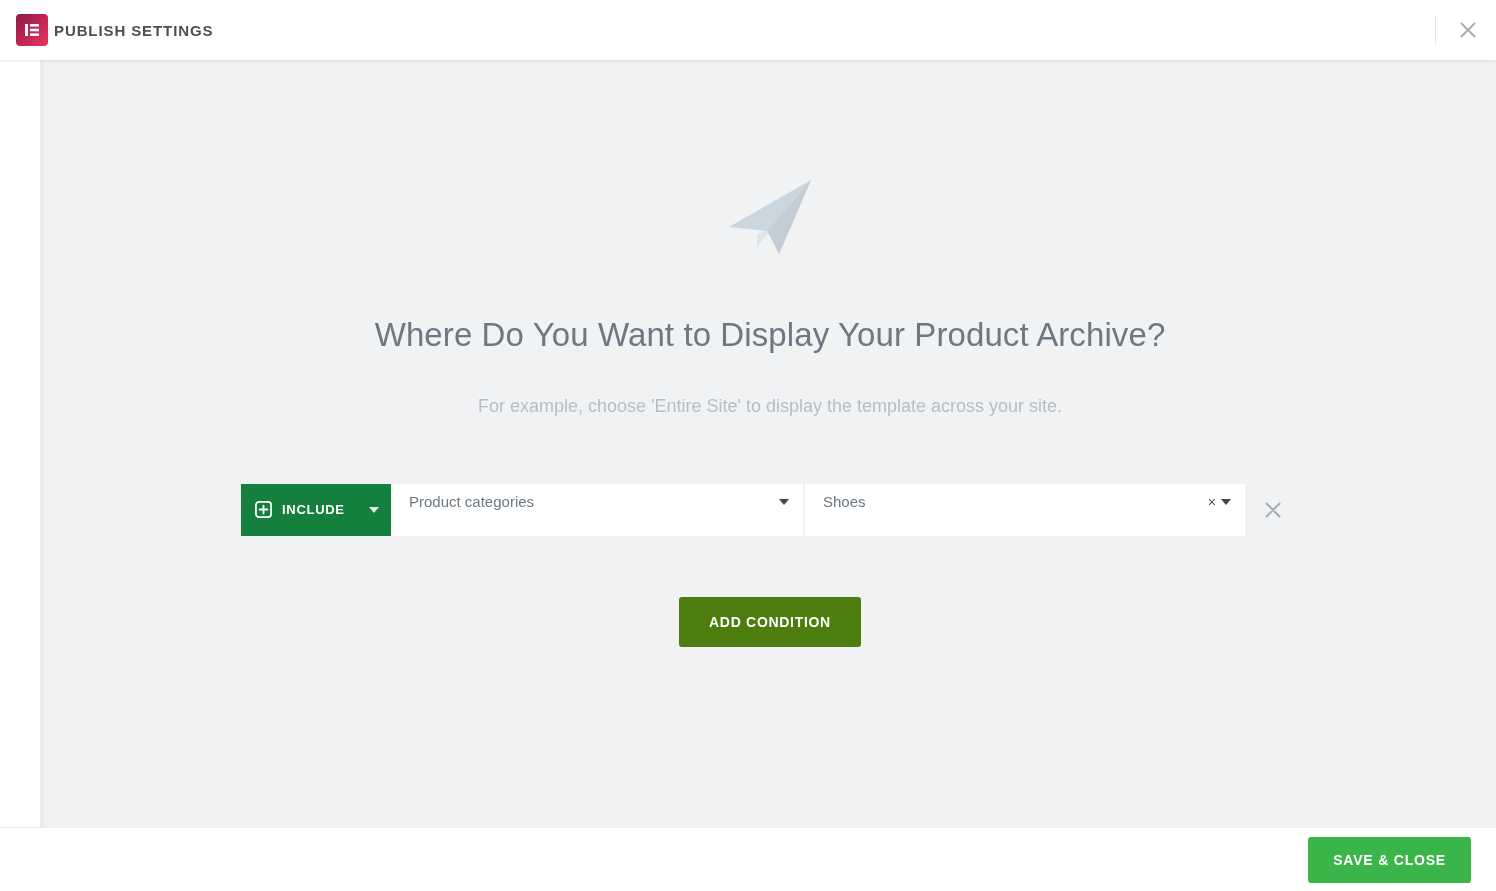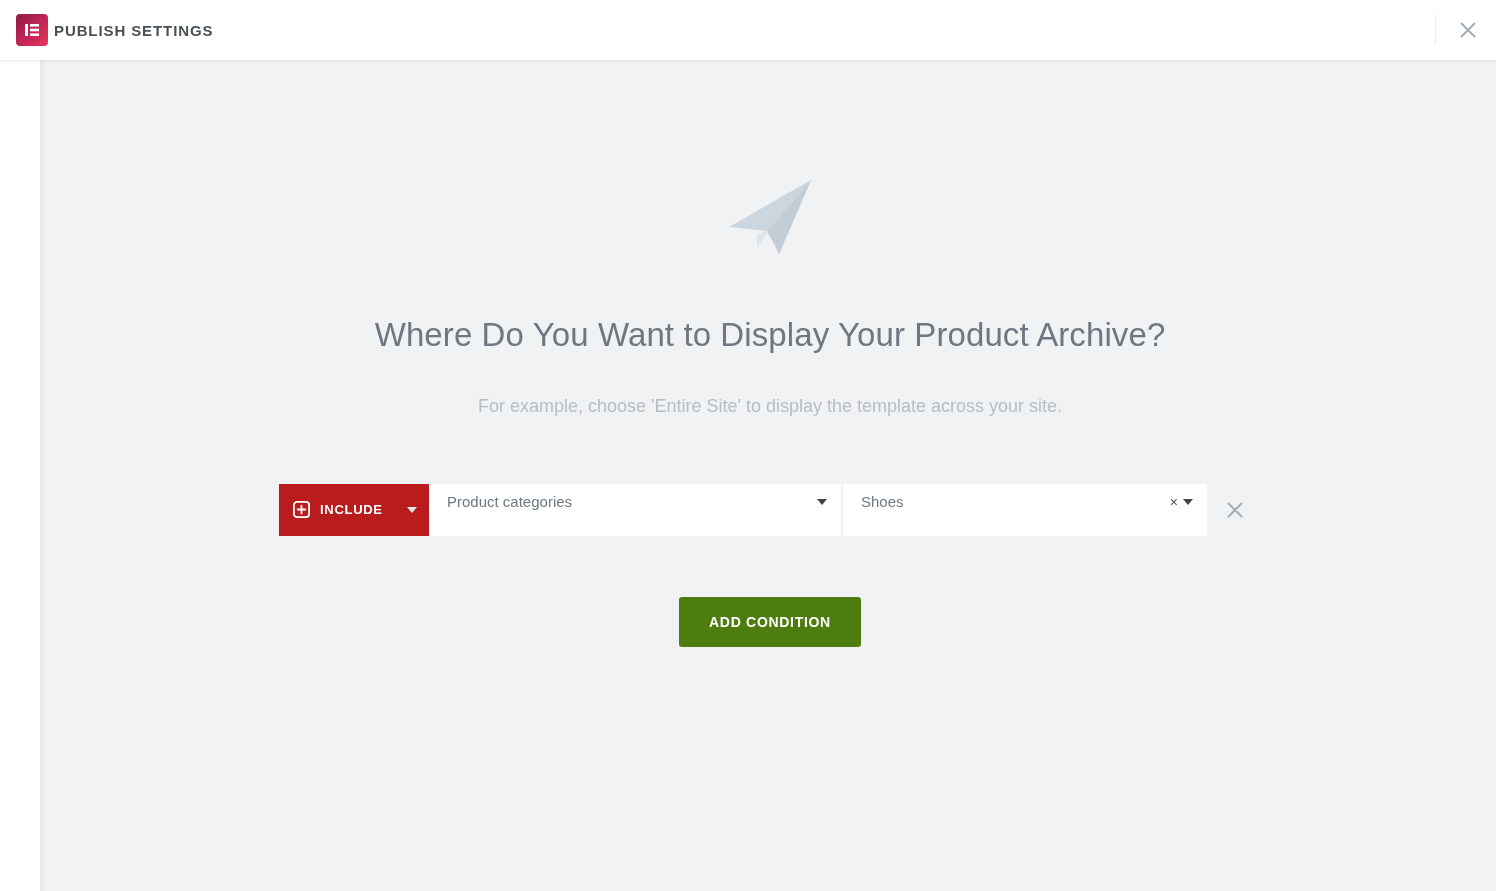--- a/index.html
+++ b/index.html
@@ -144,21 +144,21 @@
 
   .condition-row {
     display: flex;
     align-items: stretch;
     height: 52px;
   }
 
   .include-select {
     position: relative;
     width: 150px;
-    background: #b91c1c;
+    background: #15803d;
     display: flex;
     align-items: center;
     padding: 0 12px 0 14px;
     cursor: pointer;
     user-select: none;
   }
 
   .include-plus {
     width: 17px;
     height: 17px;
@@ -190,21 +190,21 @@
   .field {
     position: relative;
     background: #ffffff;
     display: flex;
     align-items: center;
     padding: 0 14px 16px 18px;
     cursor: pointer;
   }
 
   .field-name { width: 412px; }
-  .field-value { width: 364px; margin-left: 2px; }
+  .field-value { width: 440px; margin-left: 2px; }
 
   .field-text {
     font-size: 15px;
     color: #6d7882;
     white-space: nowrap;
     overflow: hidden;
     text-overflow: ellipsis;
   }
 
   .field-caret {
@@ -374,14 +374,17 @@
 
         </div>
 
         <button class="add-condition-btn">ADD CONDITION</button>
 
       </div>
 
     </div>
   </div>
 
+  <div class="footer">
+    <button class="save-close-btn">SAVE &amp; CLOSE</button>
+  </div>
 
 </div>
 
 </body></html>

